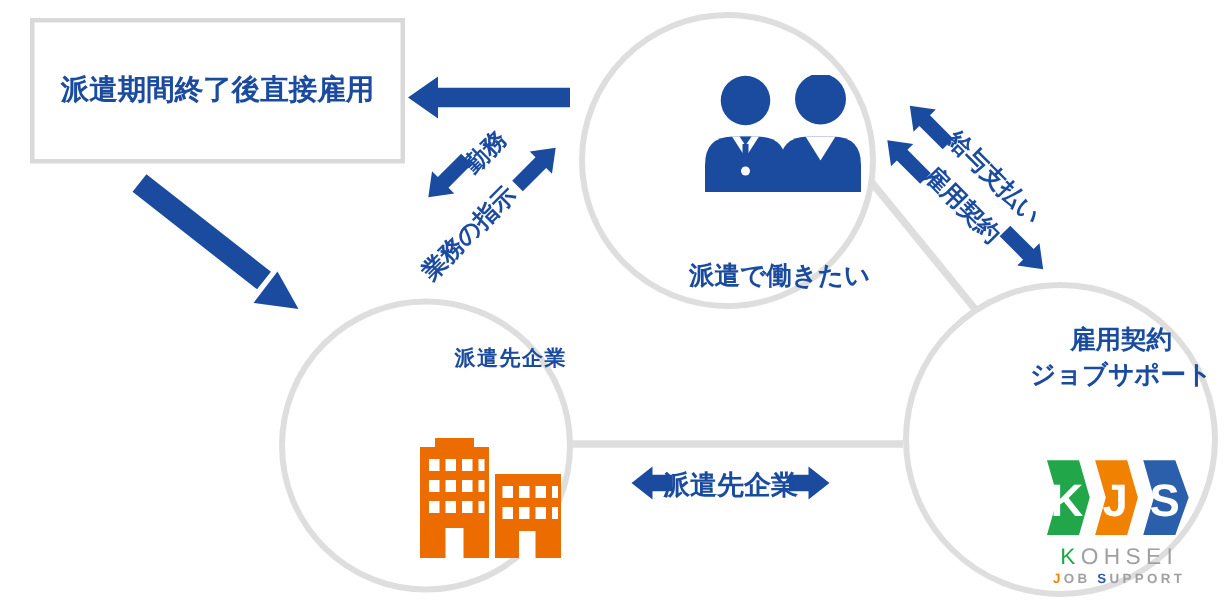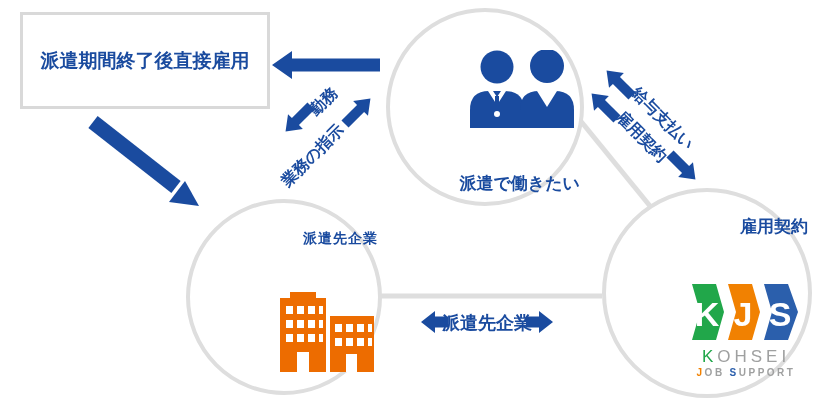--- a/index.html
+++ b/index.html
@@ -92,20 +92,21 @@
           <rect x="79" y="46" width="7" height="8"></rect>
           <rect x="90" y="46" width="4" height="8"></rect>
         <rect x="68" y="62" width="11" height="18"></rect>
       </g>
     </svg>
   </div>
 
   <div class="circle circle-right">
     <div class="jp-bold right-title">
       <div>雇用契約</div>
+      <div>ジョブサポート</div>
     </div>
     <svg width="122" height="100" viewBox="0 0 122 100" style="margin-top:6px">
       <polygon points="6,2 30,2 38,30 30,58 6,58 14,30" fill="#21a74a"></polygon>
       <polygon points="42,2 66,2 74,30 66,58 42,58 50,30" fill="#f18101"></polygon>
       <polygon points="78,2 102,2 112,30 102,58 78,58 86,30" fill="#2b5fac"></polygon>
       <text x="21" y="44" text-anchor="middle" font-size="34" font-weight="bold" fill="#ffffff">K</text>
       <text x="57" y="44" text-anchor="middle" font-size="34" font-weight="bold" fill="#ffffff">J</text>
       <text x="94" y="44" text-anchor="middle" font-size="34" font-weight="bold" fill="#ffffff">S</text>
       <text x="60" y="80" text-anchor="middle" font-size="17" letter-spacing="4" fill="#9fa0a0"><tspan fill="#21a74a">K</tspan><tspan>OHSEI</tspan></text>
       <text x="60" y="94" text-anchor="middle" font-size="10" letter-spacing="2.5" font-weight="bold" fill="#9fa0a0"><tspan fill="#f18101">J</tspan><tspan>OB</tspan><tspan dx="5" fill="#2b5fac">S</tspan><tspan>UPPORT</tspan></text>

